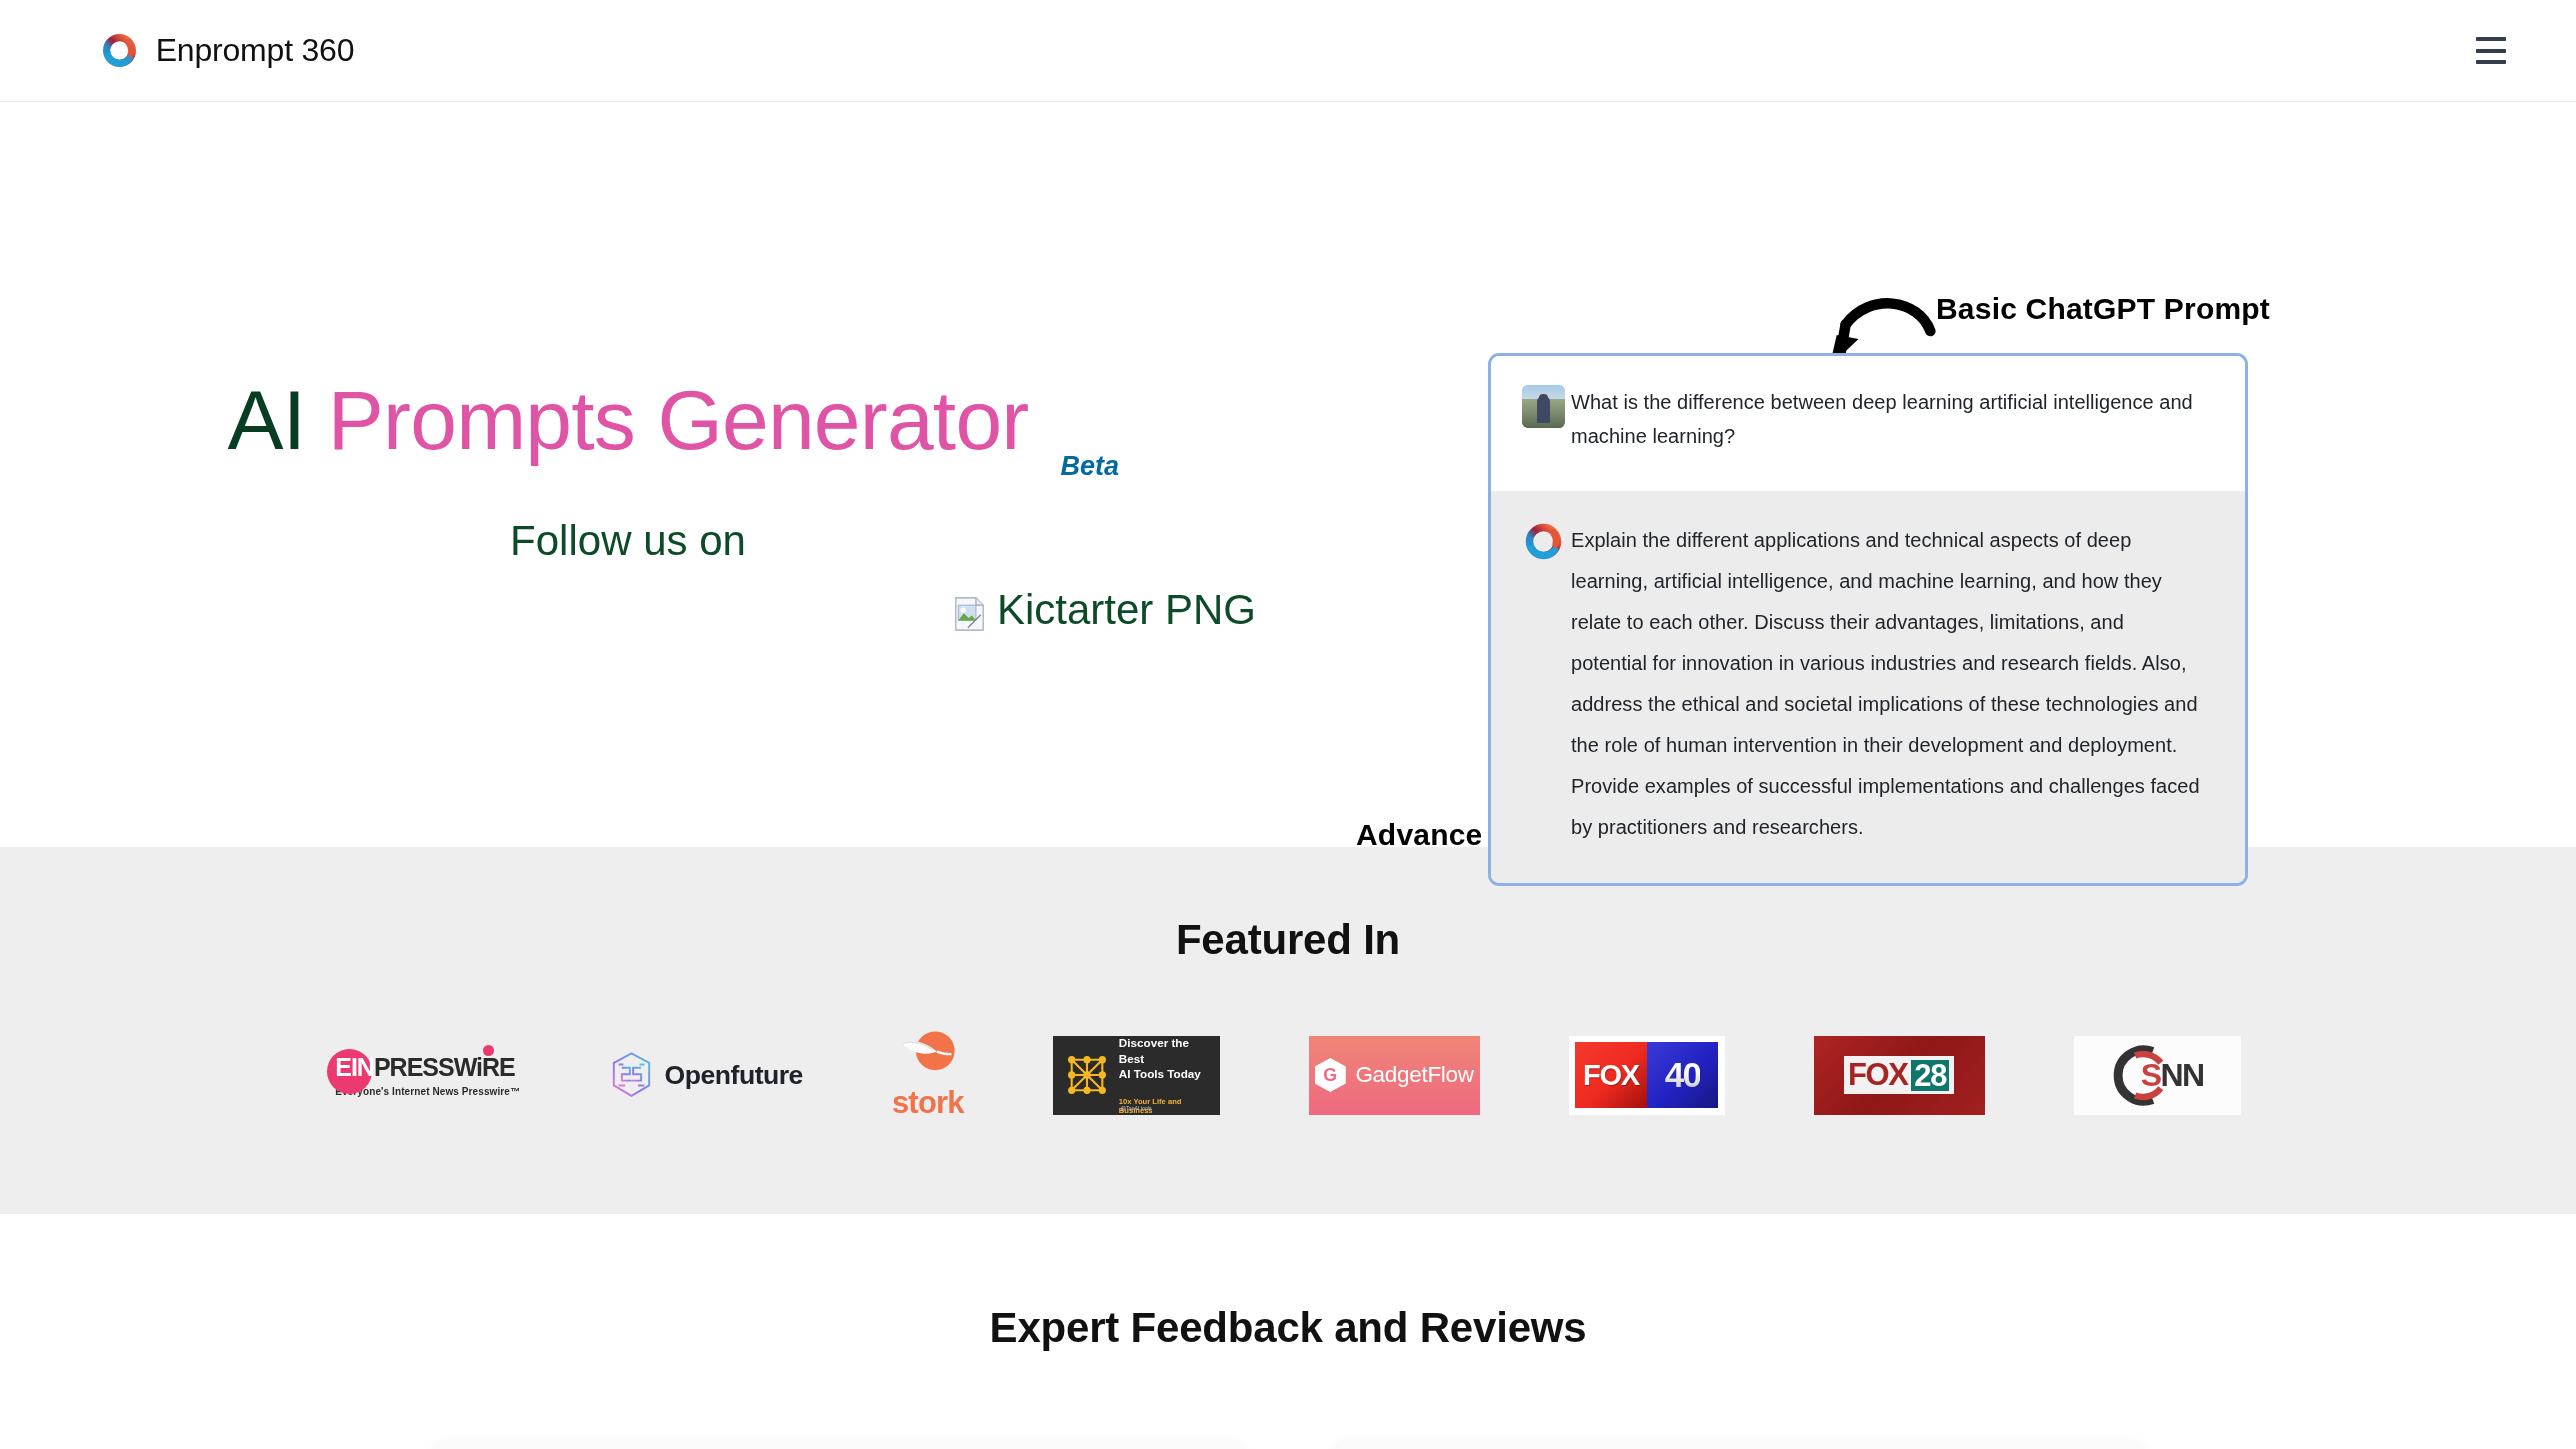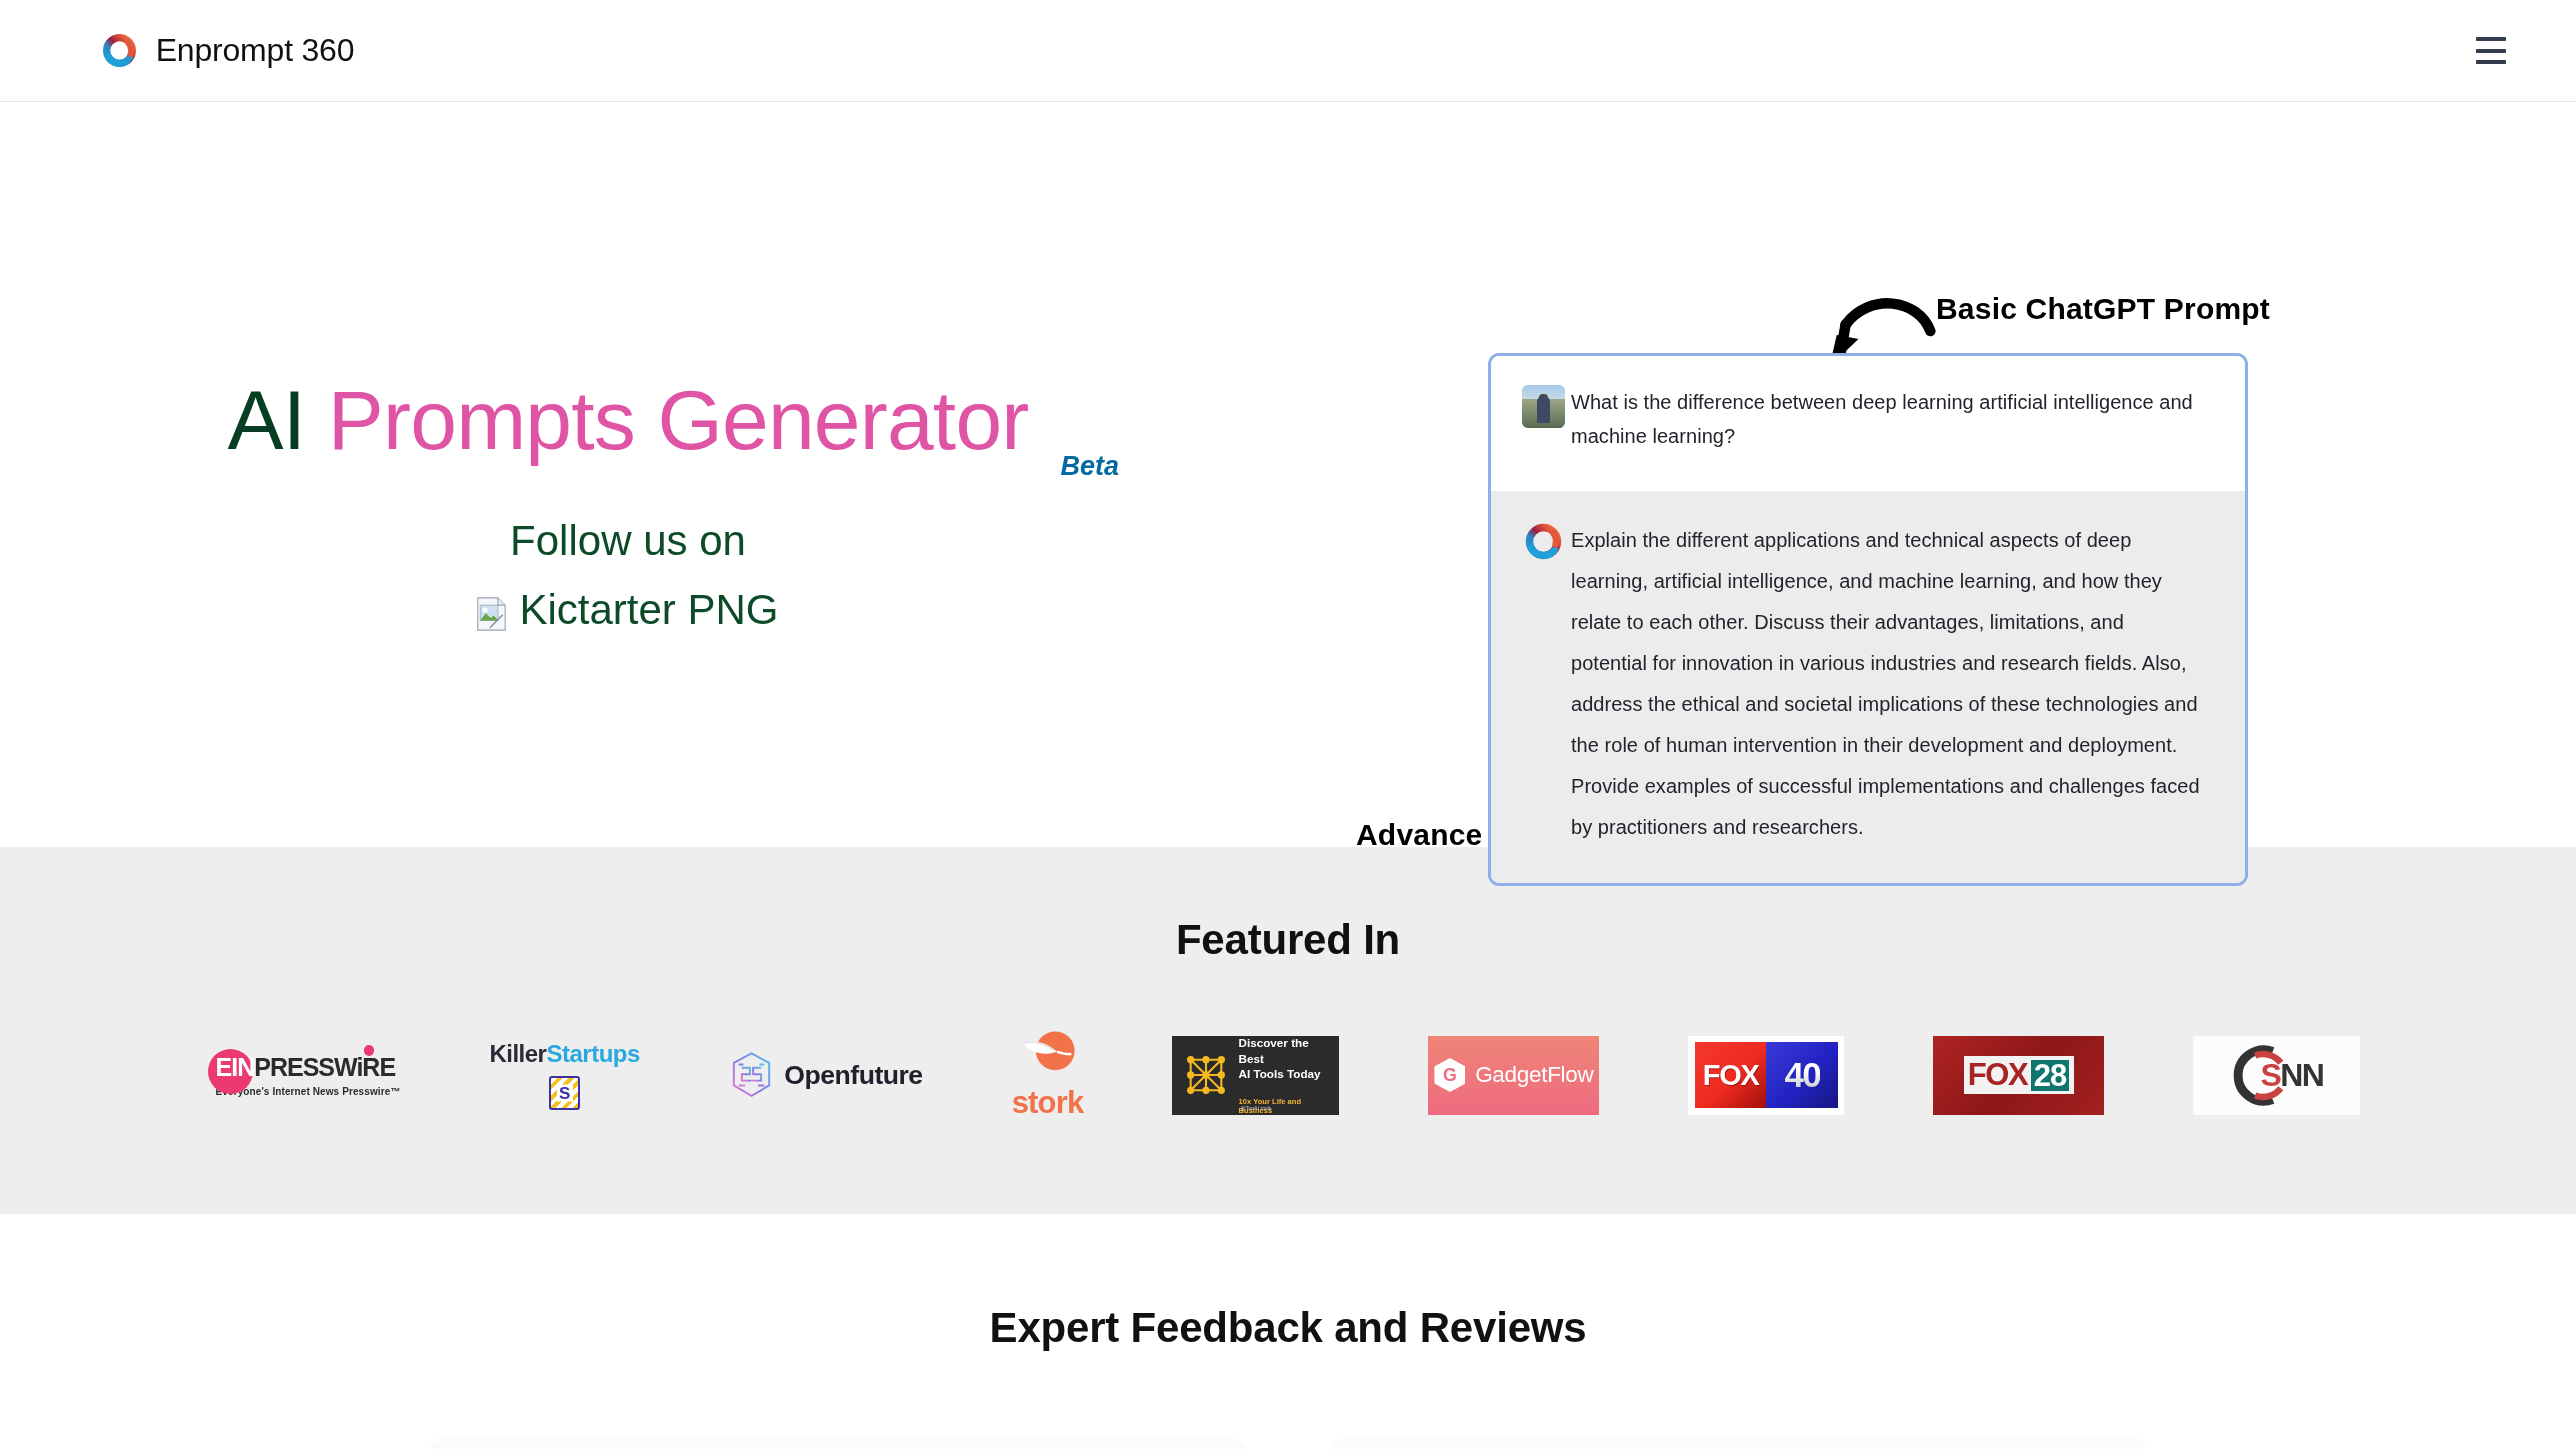--- a/index.html
+++ b/index.html
@@ -74,21 +74,21 @@
   .follow {
     margin-top: 35px;
     font-size: 42px;
     color: #0d4b28;
     font-weight: 400;
   }
   .social-row {
     margin-top: 21px;
     display: flex;
     align-items: center;
-    justify-content: center;
+    justify-content: flex-end;
     gap: 13px;
     font-size: 42px;
     color: #0d4b28;
   }
   .broken-img {
     width: 29px; height: 34px;
     position: relative;
     flex: none;
     display: inline-block;
   }
@@ -406,26 +406,20 @@
       <div class="ein">
         <div class="ein-top">
           <span class="ein-circle"></span>
           <span class="ein-dot"></span>
           <span class="ein-word"><span class="w">EIN</span><span>PRESSWiRE</span></span>
         </div>
         <div class="ein-sub">Everyone's Internet News Presswire™</div>
       </div>
     </div>
 
-    <div class="logo-cell">
-      <div class="ks">
-        <div class="ks-word"><span class="k">Killer</span><span class="s">Startups</span></div>
-        <div class="ks-badge"></div>
-      </div>
-    </div>
 
     <div class="logo-cell">
       <div class="of">
         <span class="of-hex">
           <svg width="45" height="50" viewBox="0 0 56 62">
             <defs>
               <linearGradient id="ofg" x1="0" y1="1" x2="1" y2="0">
                 <stop offset="0" stop-color="#e87ad0"></stop>
                 <stop offset="0.45" stop-color="#8b7ae8"></stop>
                 <stop offset="1" stop-color="#4fc3e8"></stop>

